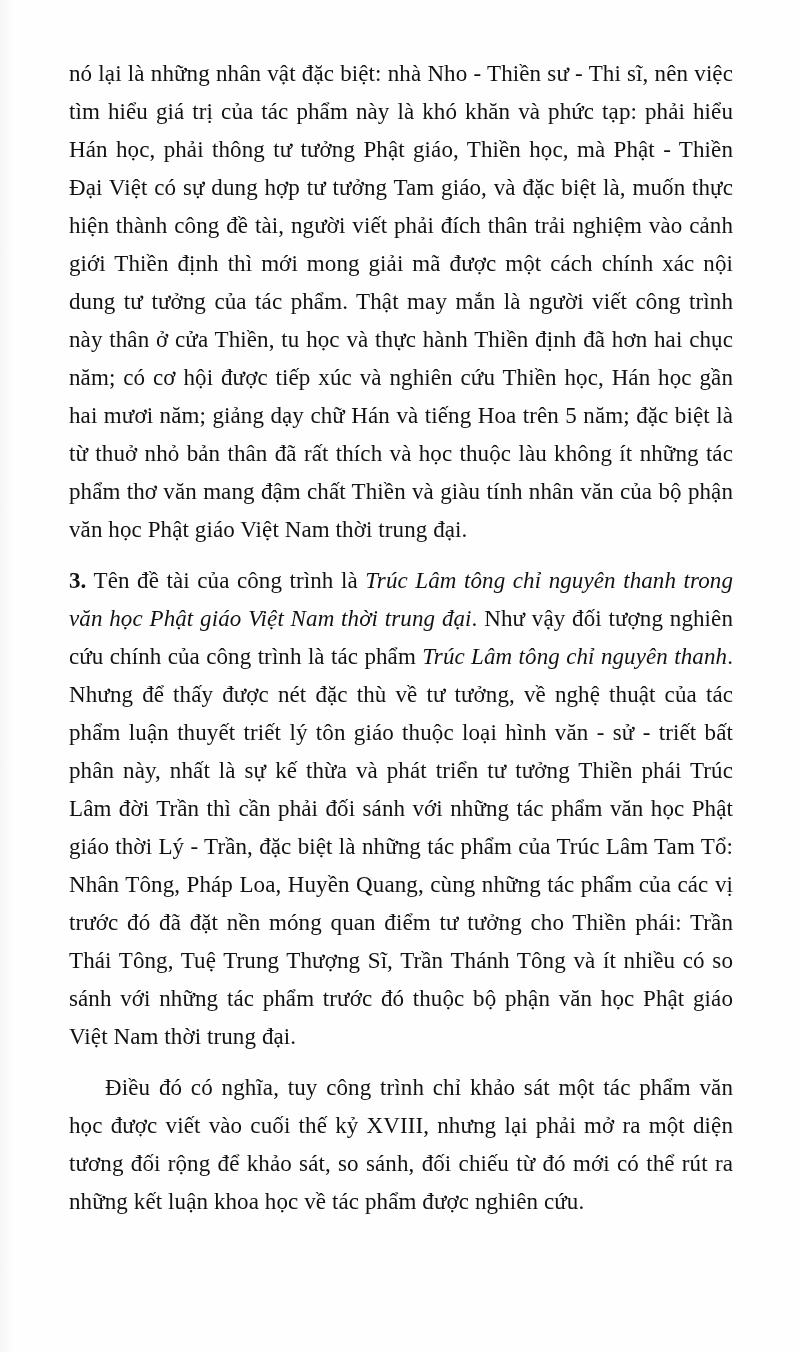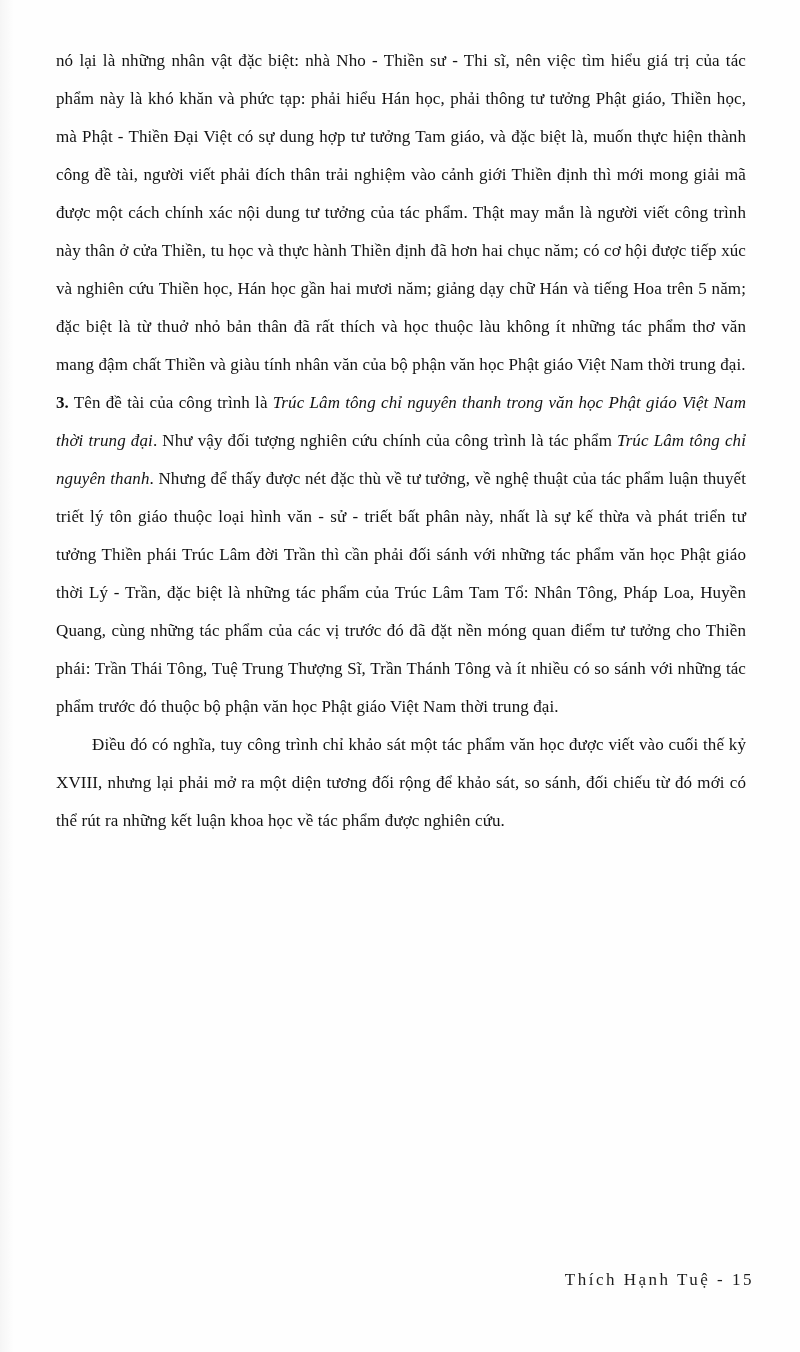--- a/index.html
+++ b/index.html
@@ -20,22 +20,22 @@
     inset: 0;
     background: linear-gradient(to right, rgba(0,0,0,0.035) 0px, rgba(0,0,0,0) 14px) #fefefe;
   }
   .body-text {
     position: absolute;
     top: 42px;
     left: 56px;
     width: 690px;
   }
   p.para {
-    margin: 0;
-    font-size: 17px;
+    margin: 13px;
+    font-size: 23px;
     line-height: 38px;
     text-align: justify;
     text-justify: inter-word;
     letter-spacing: 0.1px;
   }
   p.para span.bold   { font-weight: bold; }
   p.para span.italic { font-style: italic; }
   
   [data-name="para-section-3"] { margin-top: 30px; }
   [data-name="para-scope"]     { margin-top: 12px; text-indent: 36px; }
@@ -52,16 +52,13 @@
 </style>
 </head>
 <body>
 
 <div class="page" data-name="book-page">
   <div class="body-text" id="body-text" data-name="page-body">
       <p class="para" data-name="para-continuation"><span data-name="text-segment-normal">nó lại là những nhân vật đặc biệt: nhà Nho - Thiền sư - Thi sĩ, nên việc tìm hiểu giá trị của tác phẩm này là khó khăn và phức tạp: phải hiểu Hán học, phải thông tư tưởng Phật giáo, Thiền học, mà Phật - Thiền Đại Việt có sự dung hợp tư tưởng Tam giáo, và đặc biệt là, muốn thực hiện thành công đề tài, người viết phải đích thân trải nghiệm vào cảnh giới Thiền định thì mới mong giải mã được một cách chính xác nội dung tư tưởng của tác phẩm. Thật may mắn là người viết công trình này thân ở cửa Thiền, tu học và thực hành Thiền định đã hơn hai chục năm; có cơ hội được tiếp xúc và nghiên cứu Thiền học, Hán học gần hai mươi năm; giảng dạy chữ Hán và tiếng Hoa trên 5 năm; đặc biệt là từ thuở nhỏ bản thân đã rất thích và học thuộc làu không ít những tác phẩm thơ văn mang đậm chất Thiền và giàu tính nhân văn của bộ phận văn học Phật giáo Việt Nam thời trung đại.</span></p>
       <p class="para" data-name="para-section-3"><span class="bold" data-name="text-segment-bold">3.</span><span data-name="text-segment-normal"> Tên đề tài của công trình là </span><span class="italic" data-name="text-segment-italic">Trúc Lâm tông chỉ nguyên thanh trong văn học Phật giáo Việt Nam thời trung đại</span><span data-name="text-segment-normal">. Như vậy đối tượng nghiên cứu chính của công trình là tác phẩm </span><span class="italic" data-name="text-segment-italic">Trúc Lâm tông chỉ nguyên thanh</span><span data-name="text-segment-normal">. Nhưng để thấy được nét đặc thù về tư tưởng, về nghệ thuật của tác phẩm luận thuyết triết lý tôn giáo thuộc loại hình văn - sử - triết bất phân này, nhất là sự kế thừa và phát triển tư tưởng Thiền phái Trúc Lâm đời Trần thì cần phải đối sánh với những tác phẩm văn học Phật giáo thời Lý - Trần, đặc biệt là những tác phẩm của Trúc Lâm Tam Tổ: Nhân Tông, Pháp Loa, Huyền Quang, cùng những tác phẩm của các vị trước đó đã đặt nền móng quan điểm tư tưởng cho Thiền phái: Trần Thái Tông, Tuệ Trung Thượng Sĩ, Trần Thánh Tông và ít nhiều có so sánh với những tác phẩm trước đó thuộc bộ phận văn học Phật giáo Việt Nam thời trung đại.</span></p>
       <p class="para" data-name="para-scope"><span data-name="text-segment-normal">Điều đó có nghĩa, tuy công trình chỉ khảo sát một tác phẩm văn học được viết vào cuối thế kỷ XVIII, nhưng lại phải mở ra một diện tương đối rộng để khảo sát, so sánh, đối chiếu từ đó mới có thể rút ra những kết luận khoa học về tác phẩm được nghiên cứu.</span></p>
     </div>
-  <div class="footer" data-name="page-footer">
-    <span data-name="running-footer-text">Thích Hạnh Tuệ - 15</span>
-  </div>
 </div>
 
 </body></html>

